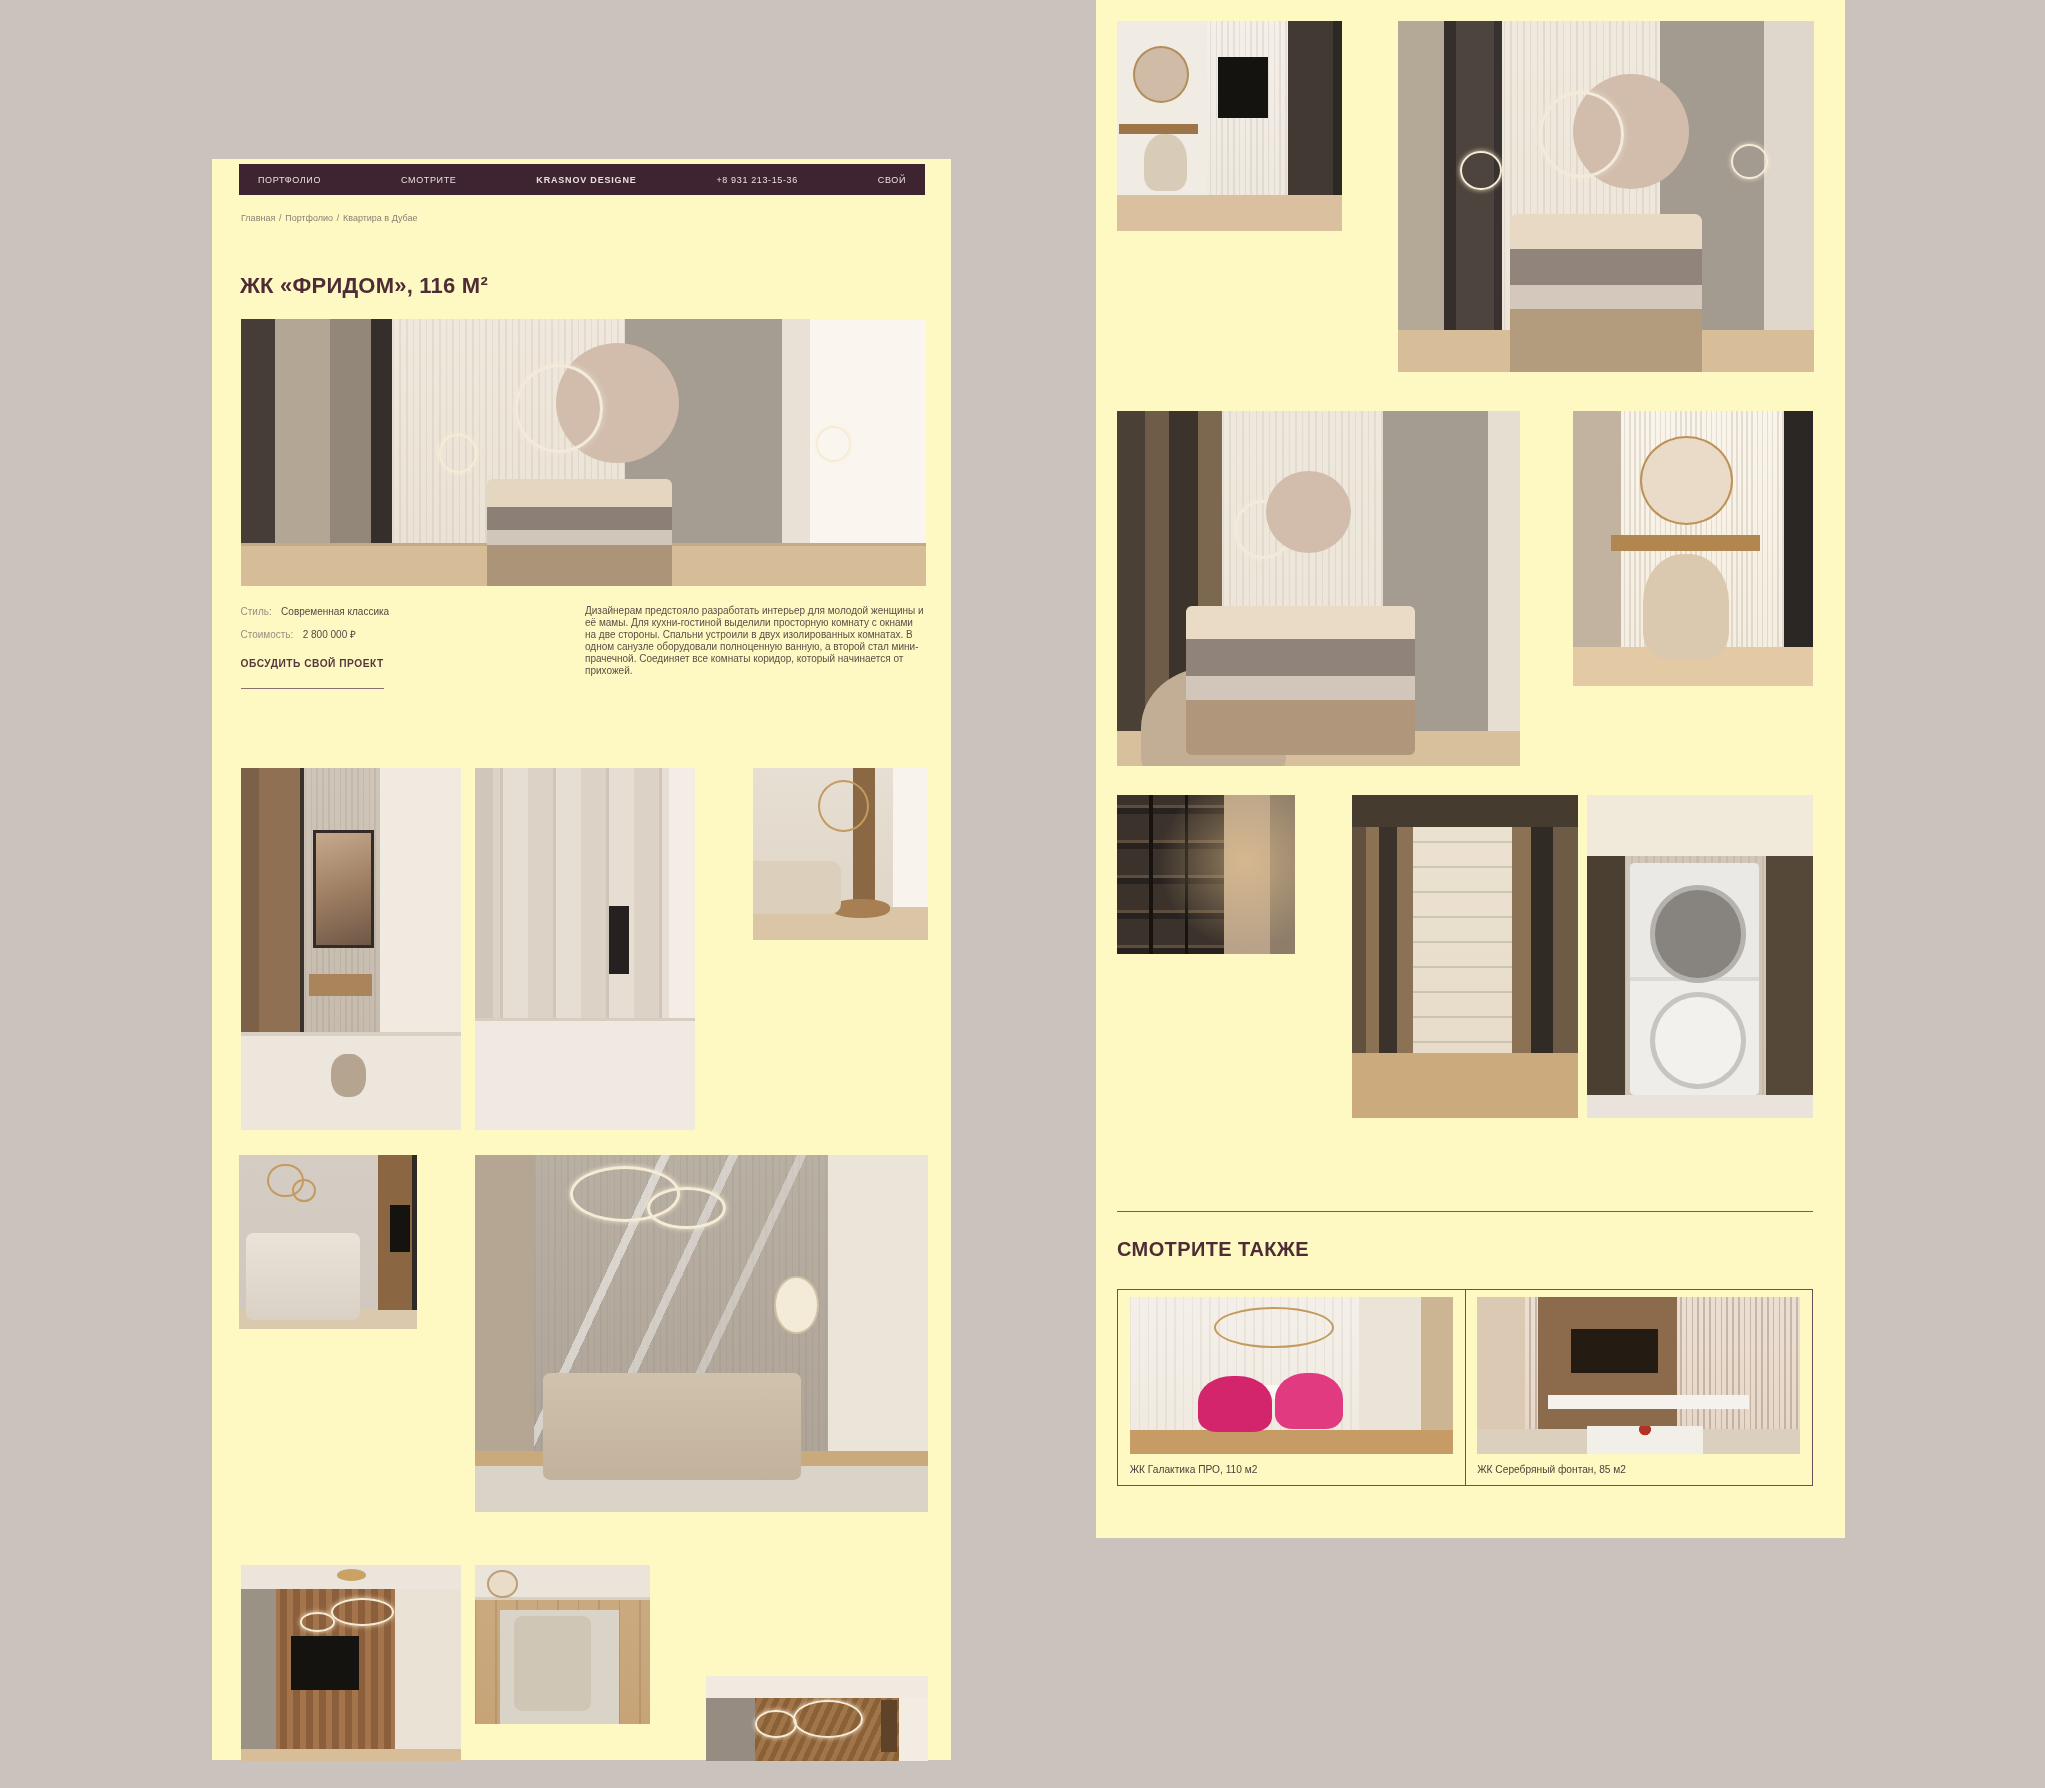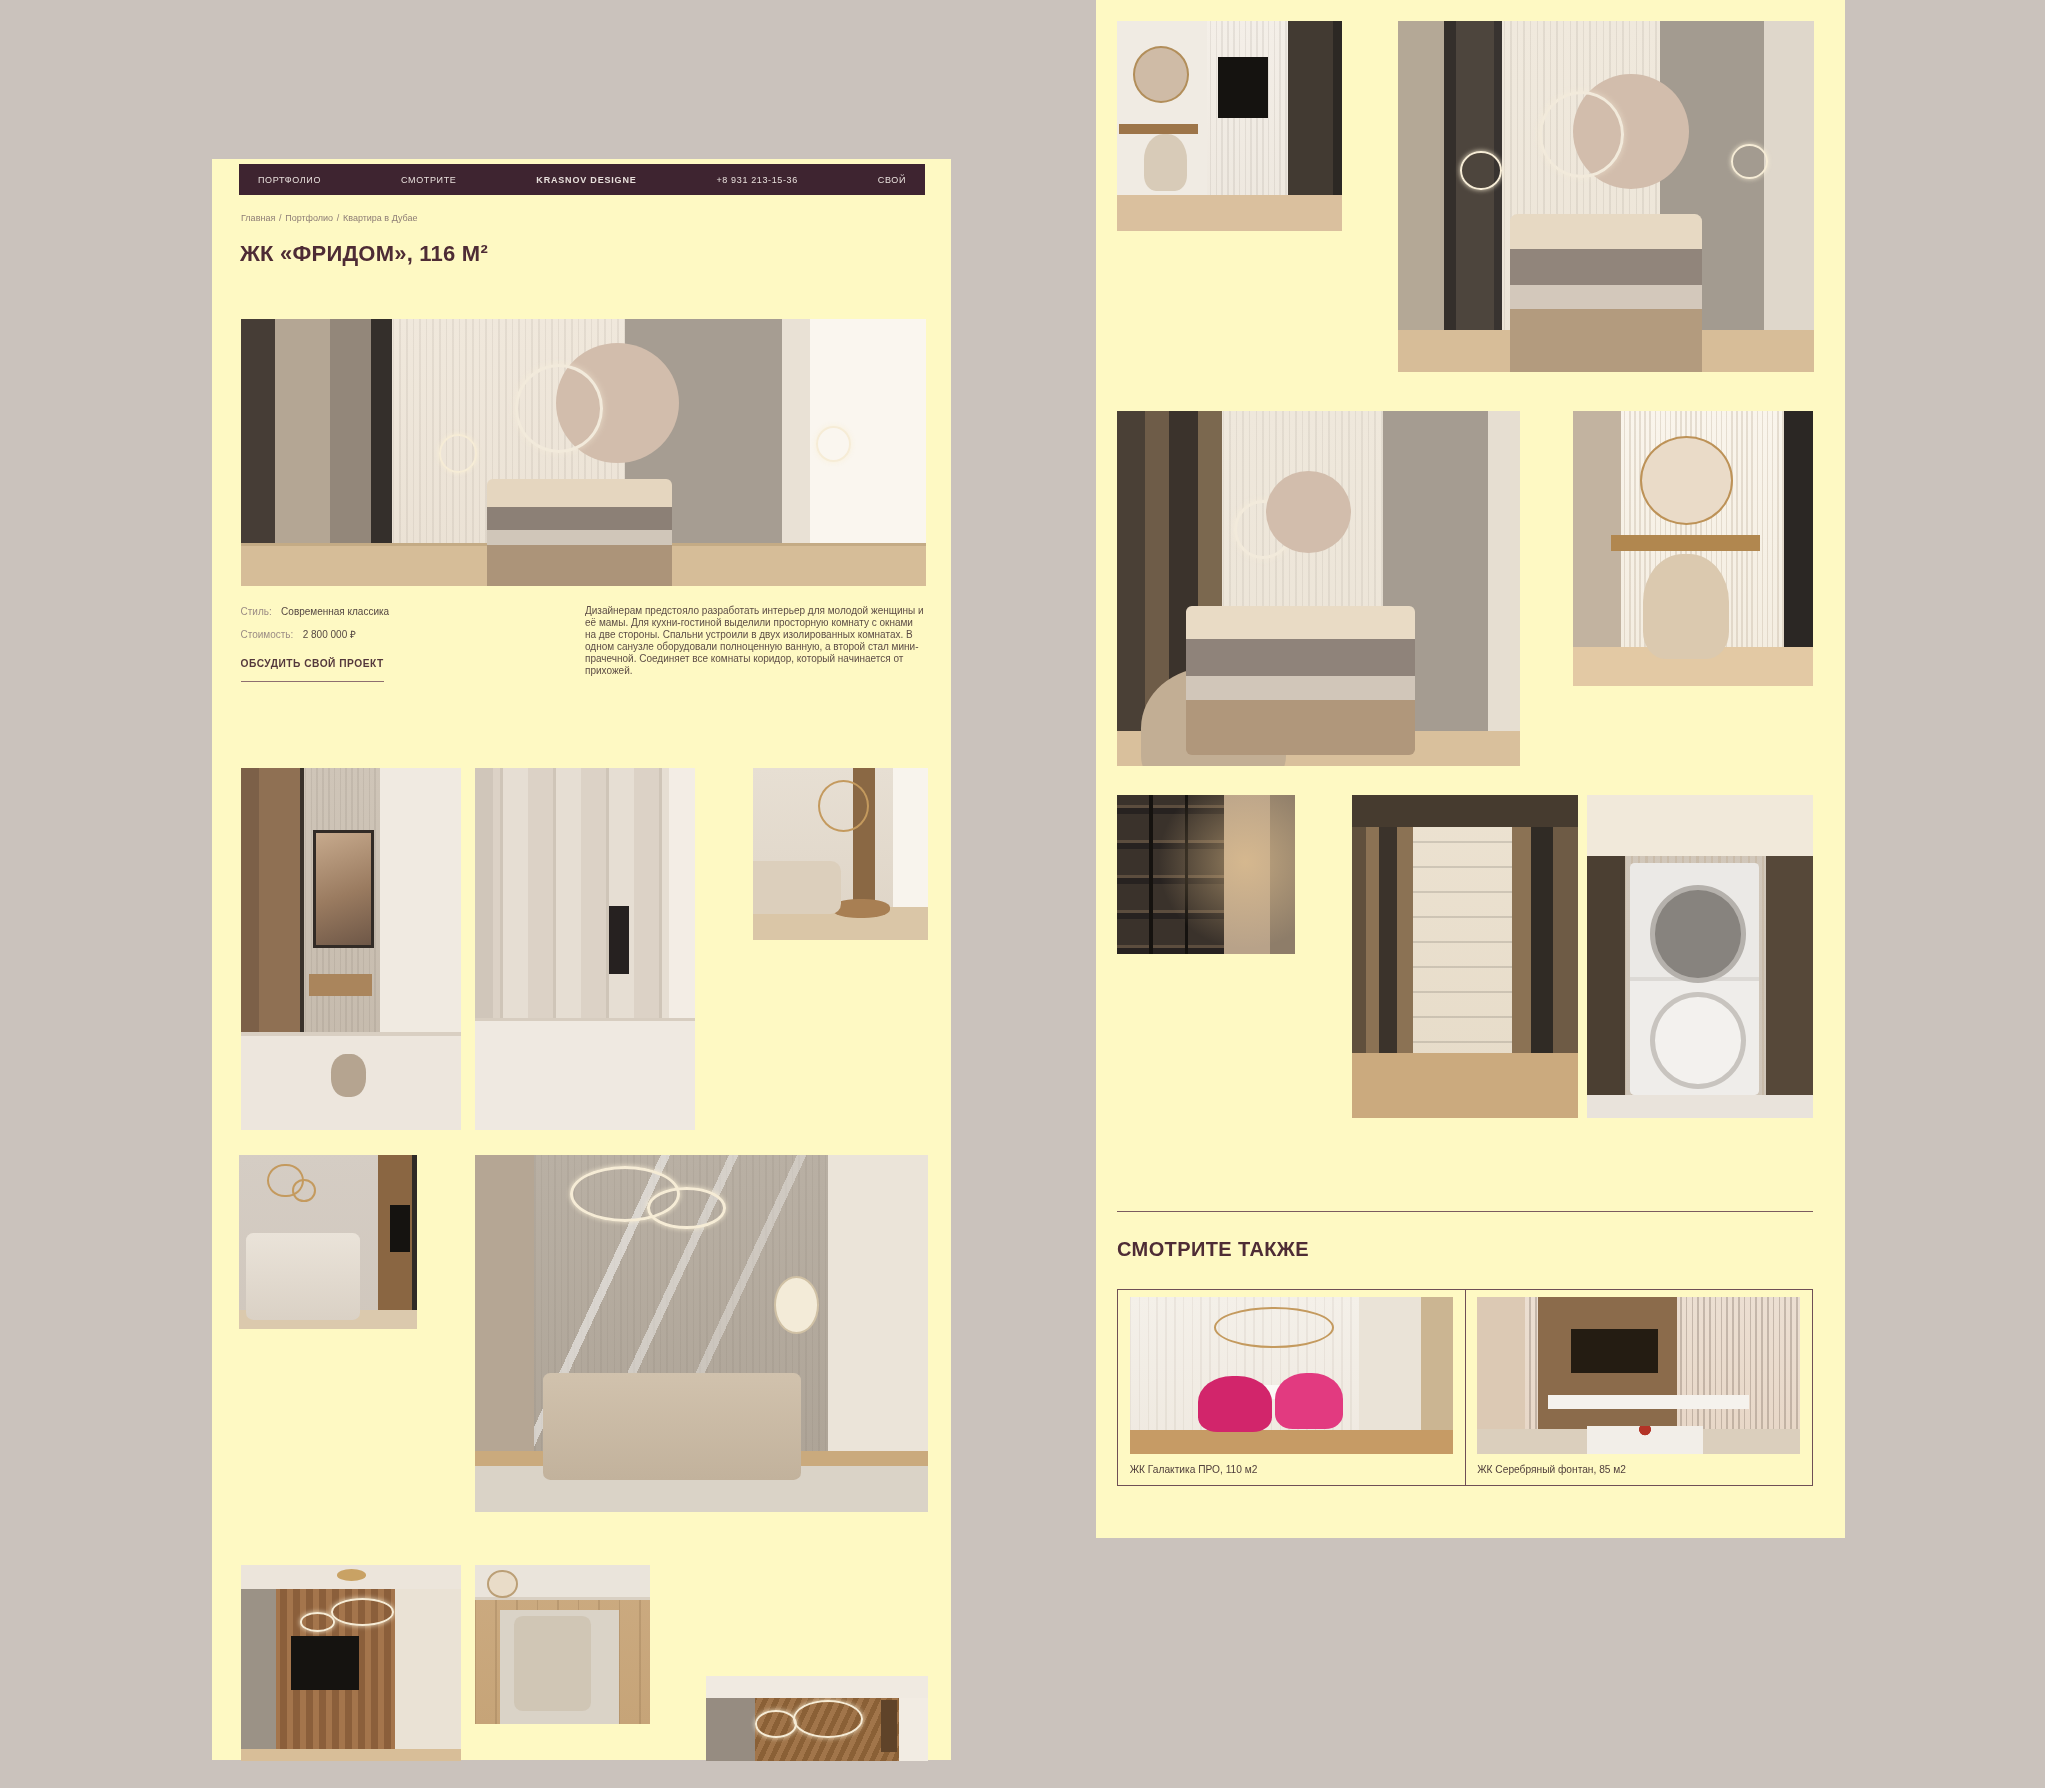--- a/index.html
+++ b/index.html
@@ -10,27 +10,27 @@
   #right-page{left:1096px;top:0;width:749px;height:1538px}
 
   
   nav{position:absolute;left:27px;top:5.1px;width:686px;height:31px;background:#3e2430;
       display:flex;align-items:center;justify-content:space-between;padding:0 19px;box-sizing:border-box}
   nav a{color:#e8e0dc;font-size:9px;letter-spacing:.07em;text-decoration:none;white-space:nowrap}
   nav a.brand{font-weight:700;letter-spacing:.09em}
   .breadcrumb{position:absolute;left:29px;top:54px;font-size:9px;color:#8d7d76}
   .breadcrumb a{color:#8d7d76;text-decoration:none}
   .breadcrumb .sep{margin:0 3.7px}
-  h1{position:absolute;left:28px;top:82px;margin:0;font-size:22px;font-weight:700;color:#4e2c35;letter-spacing:.01em}
+  h1{position:absolute;left:28px;top:114px;margin:0;font-size:22px;font-weight:700;color:#4e2c35;letter-spacing:.01em}
   .meta{position:absolute;left:28.5px;top:447px;width:329px;font-size:10px}
   .meta .row{margin-bottom:10.2px}
   .meta .lab{color:#9b8c85;margin-right:6.6px}
   .meta .val{color:#554843}
   .cta{display:inline-block;margin-top:6.6px;font-weight:700;font-size:10.2px;letter-spacing:.05em;
-       color:#54383c;text-decoration:none;border-bottom:1.5px solid #8e6f70;padding-bottom:12px}
+       color:#54383c;text-decoration:none;border-bottom:1.5px solid #8e6f70;padding-bottom:19px}
   .desc{position:absolute;left:373px;top:446px;width:339px;margin:0;
         font-size:10px;line-height:12px;color:#5d4d46}
 
   
   .divider{position:absolute;left:21px;top:1211px;width:696px;border:0;border-top:1.5px solid #7c5c60;margin:0}
   h2{position:absolute;left:21px;top:1238px;margin:0;font-size:20px;font-weight:700;color:#4e2c35;letter-spacing:.02em}
   .cards{position:absolute;left:21px;top:1289px;width:696px;height:197px;border:1.5px solid #6f4f56;
          box-sizing:border-box;display:flex}
   .card{flex:1;border-right:1.5px solid #6f4f56;padding:7.3px 11.7px 0;text-decoration:none;display:block;min-width:0}
   .card:last-child{border-right:0}

